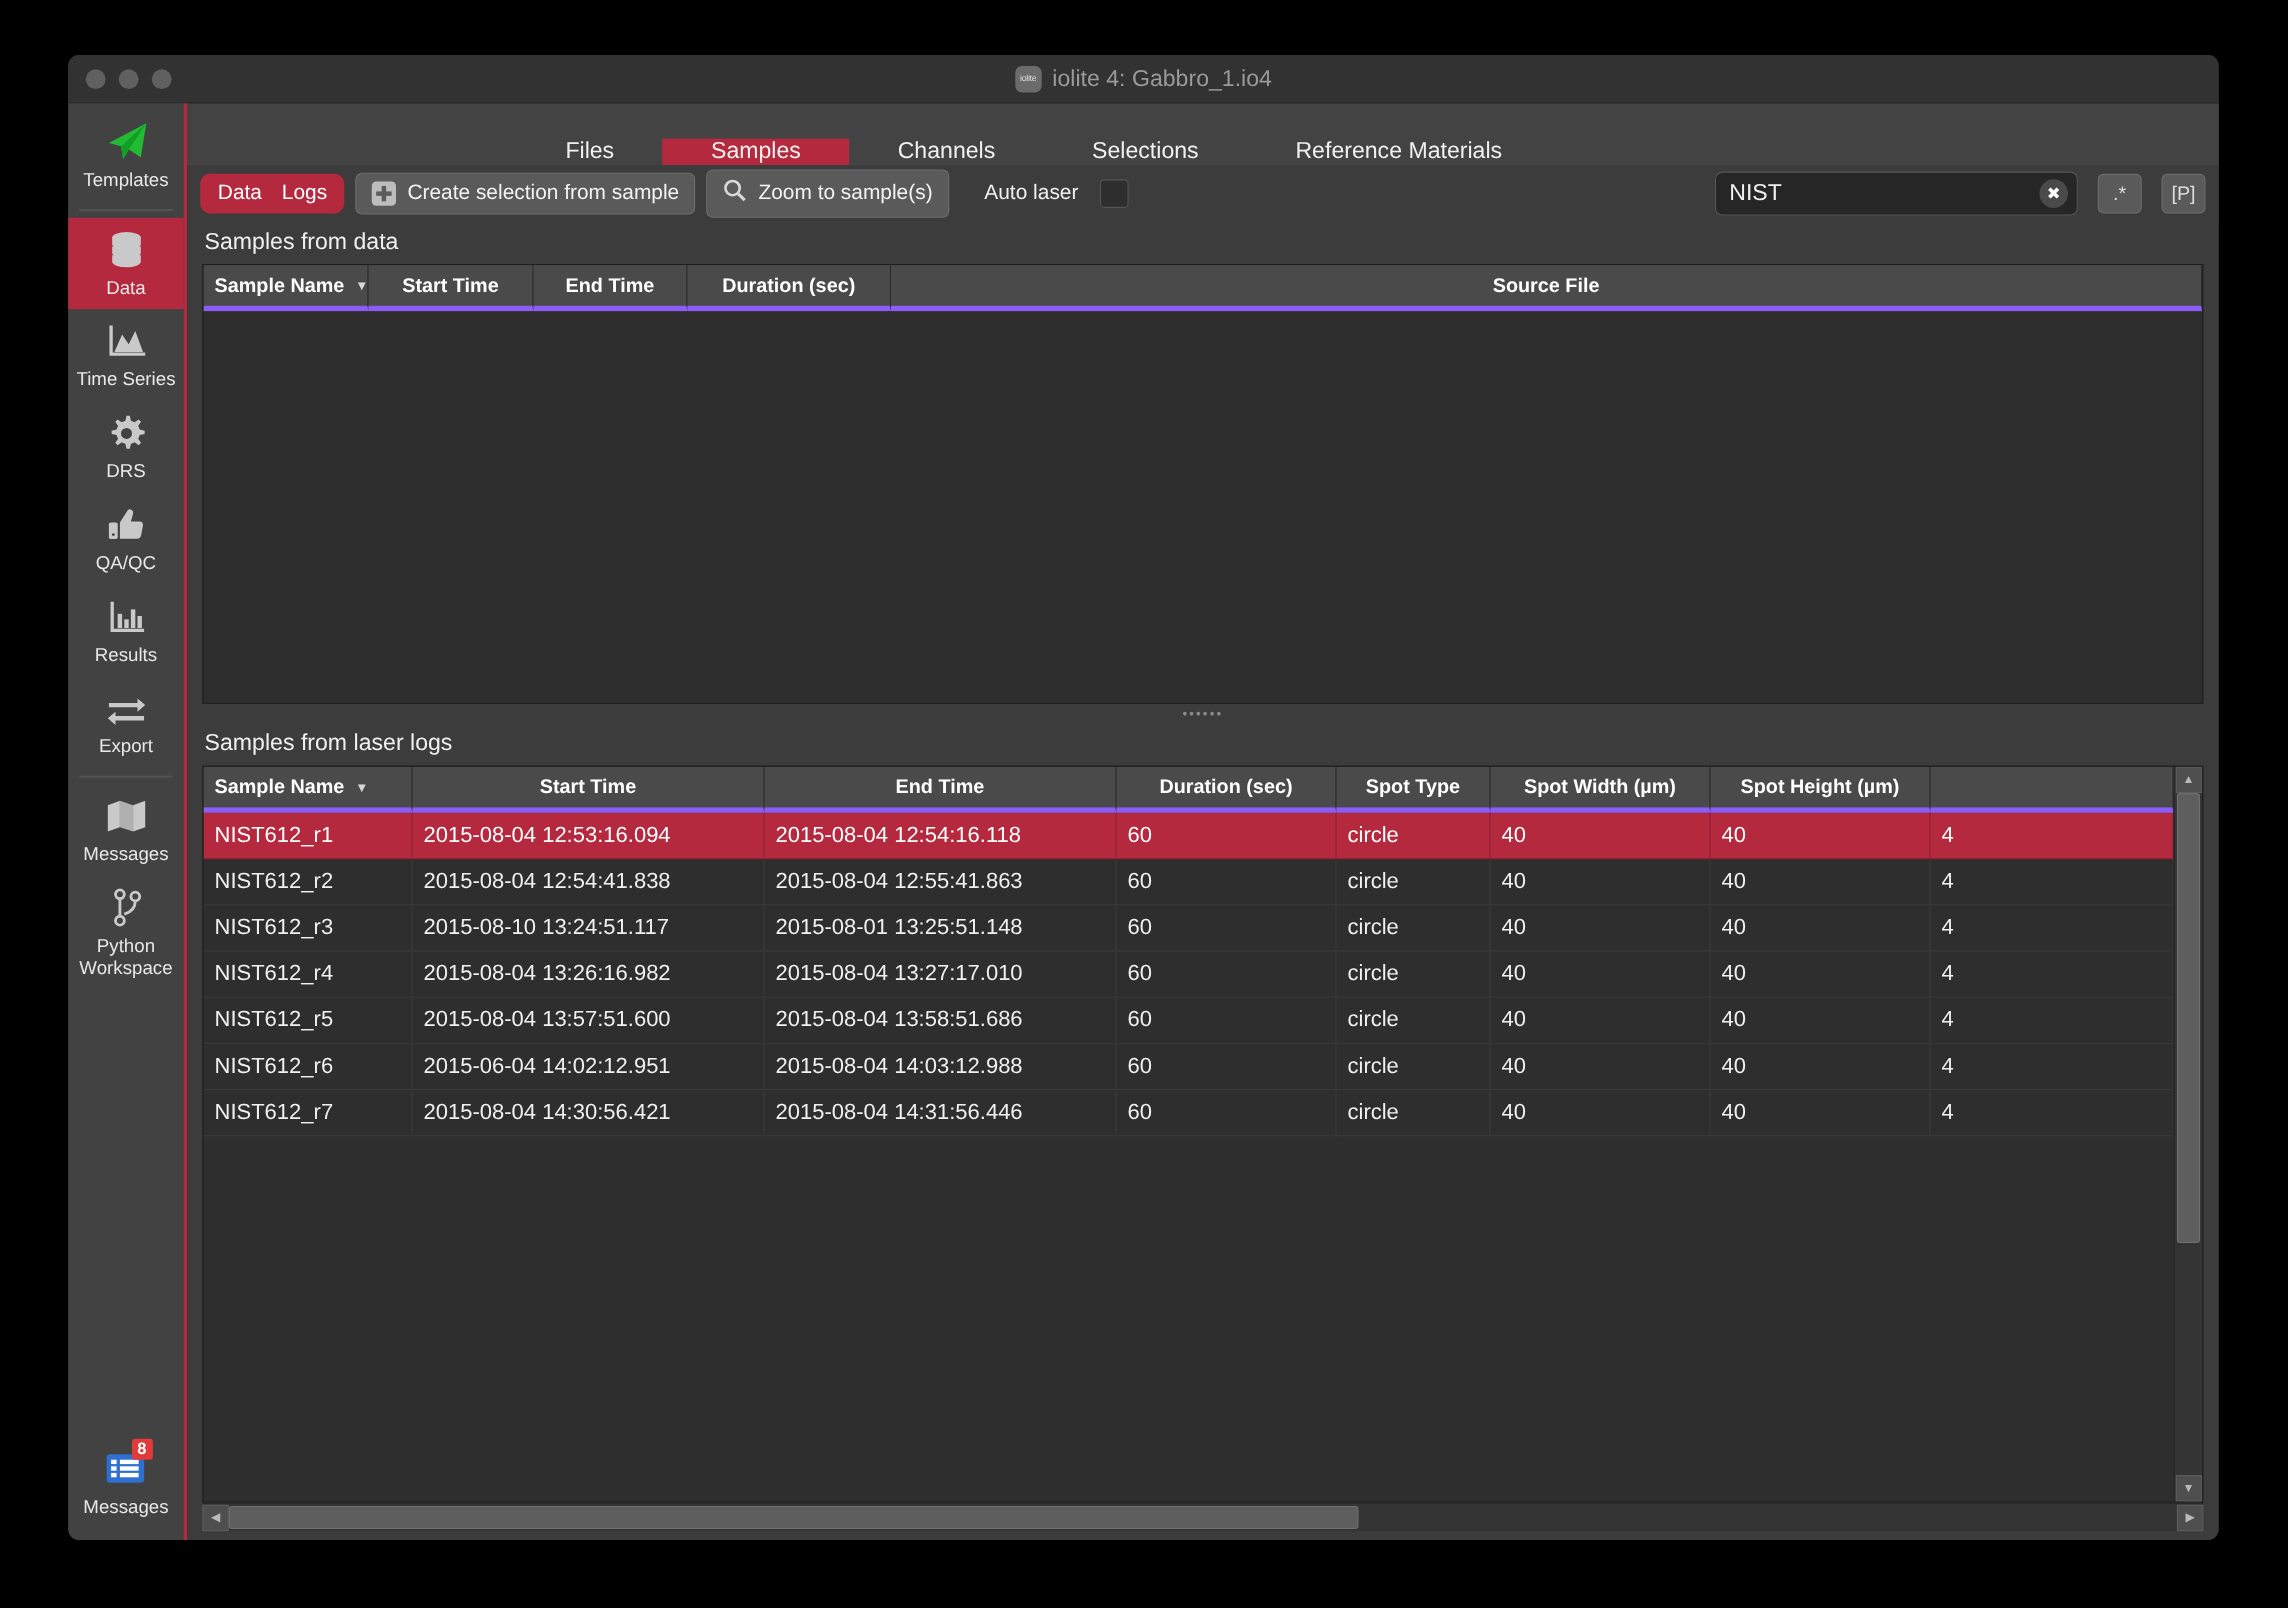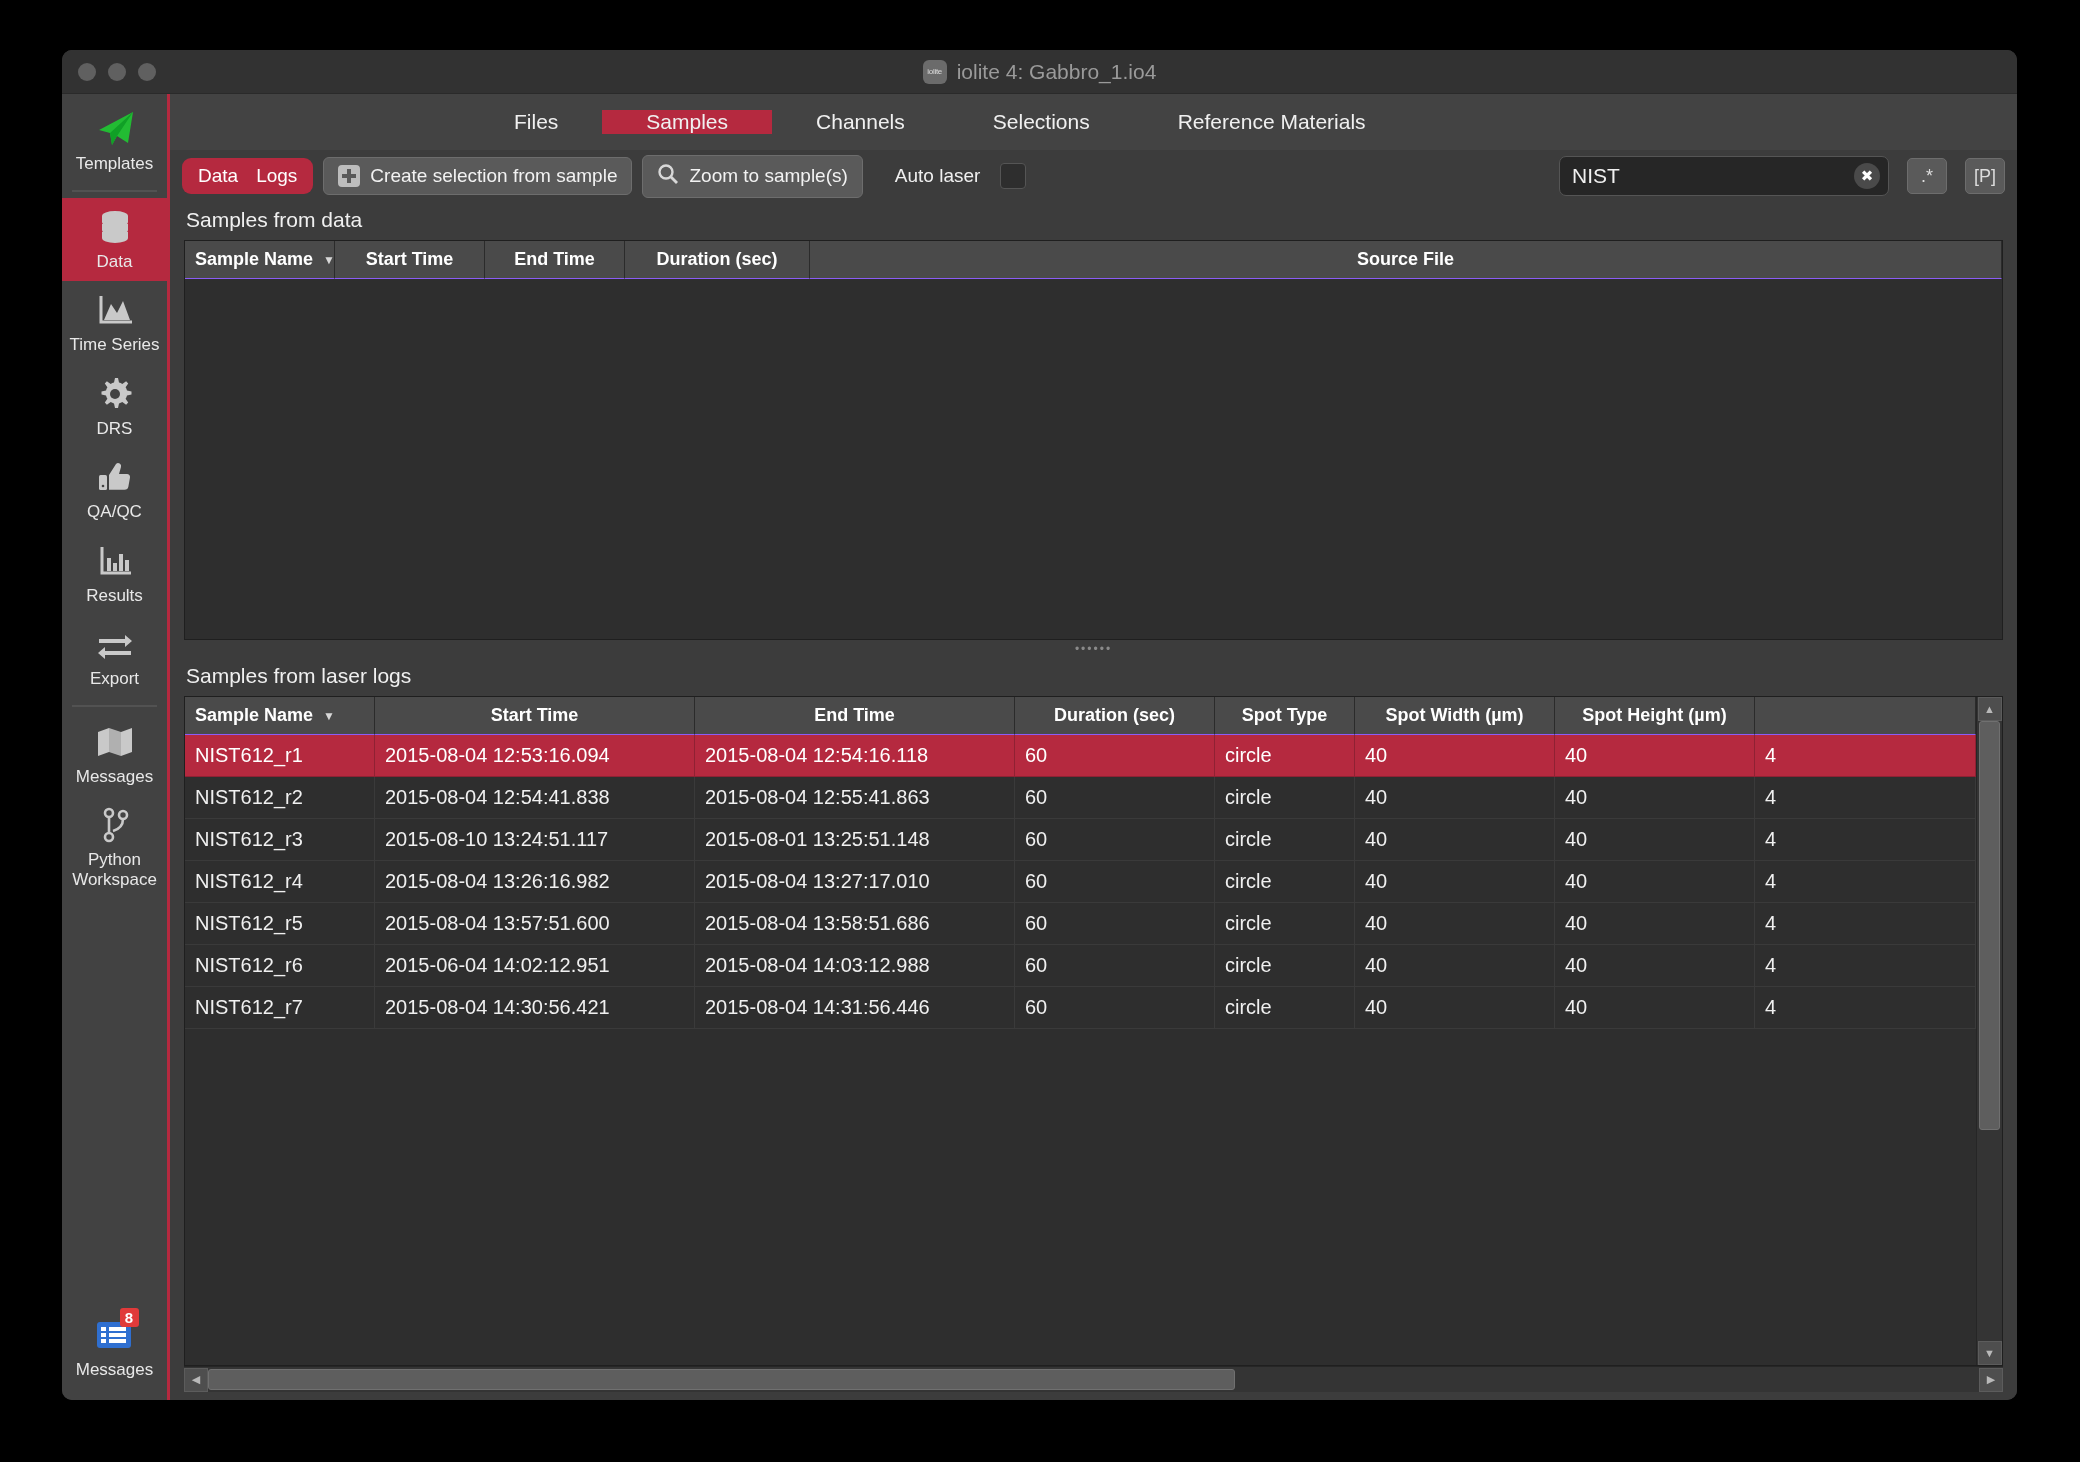--- a/index.html
+++ b/index.html
@@ -137,21 +137,21 @@
     flex-direction: column;
     background: #3c3c3c;
     min-width: 0;
   }
 
   
   .tabbar {
     height: 56px;
     flex: 0 0 56px;
     display: flex;
-    align-items: center;
+    align-items: flex-end;
     padding-left: 300px;
     background: #434343;
   }
   .tab {
     display: flex;
     align-items: center;
     padding: 0 44px;
     color: #f0f0f0;
     font-size: 21px;
     cursor: default;
@@ -285,21 +285,21 @@
     display: flex;
     background: #4a4a4a;
     flex: 0 0 auto;
   }
   .th {
     color: #fff;
     font-size: 18px;
     font-weight: bold;
     padding: 8px 10px;
     border-right: 1px solid #2b2b2b;
-    border-bottom: 1px solid #8b5cf6;
+    border-bottom: 5px solid #8b5cf6;
     display: flex;
     align-items: center;
     white-space: nowrap;
     overflow: hidden;
     cursor: default;
   }
   .th.center { justify-content: center; }
   .sort-caret {
     margin-left: 10px;
     font-size: 12px;

